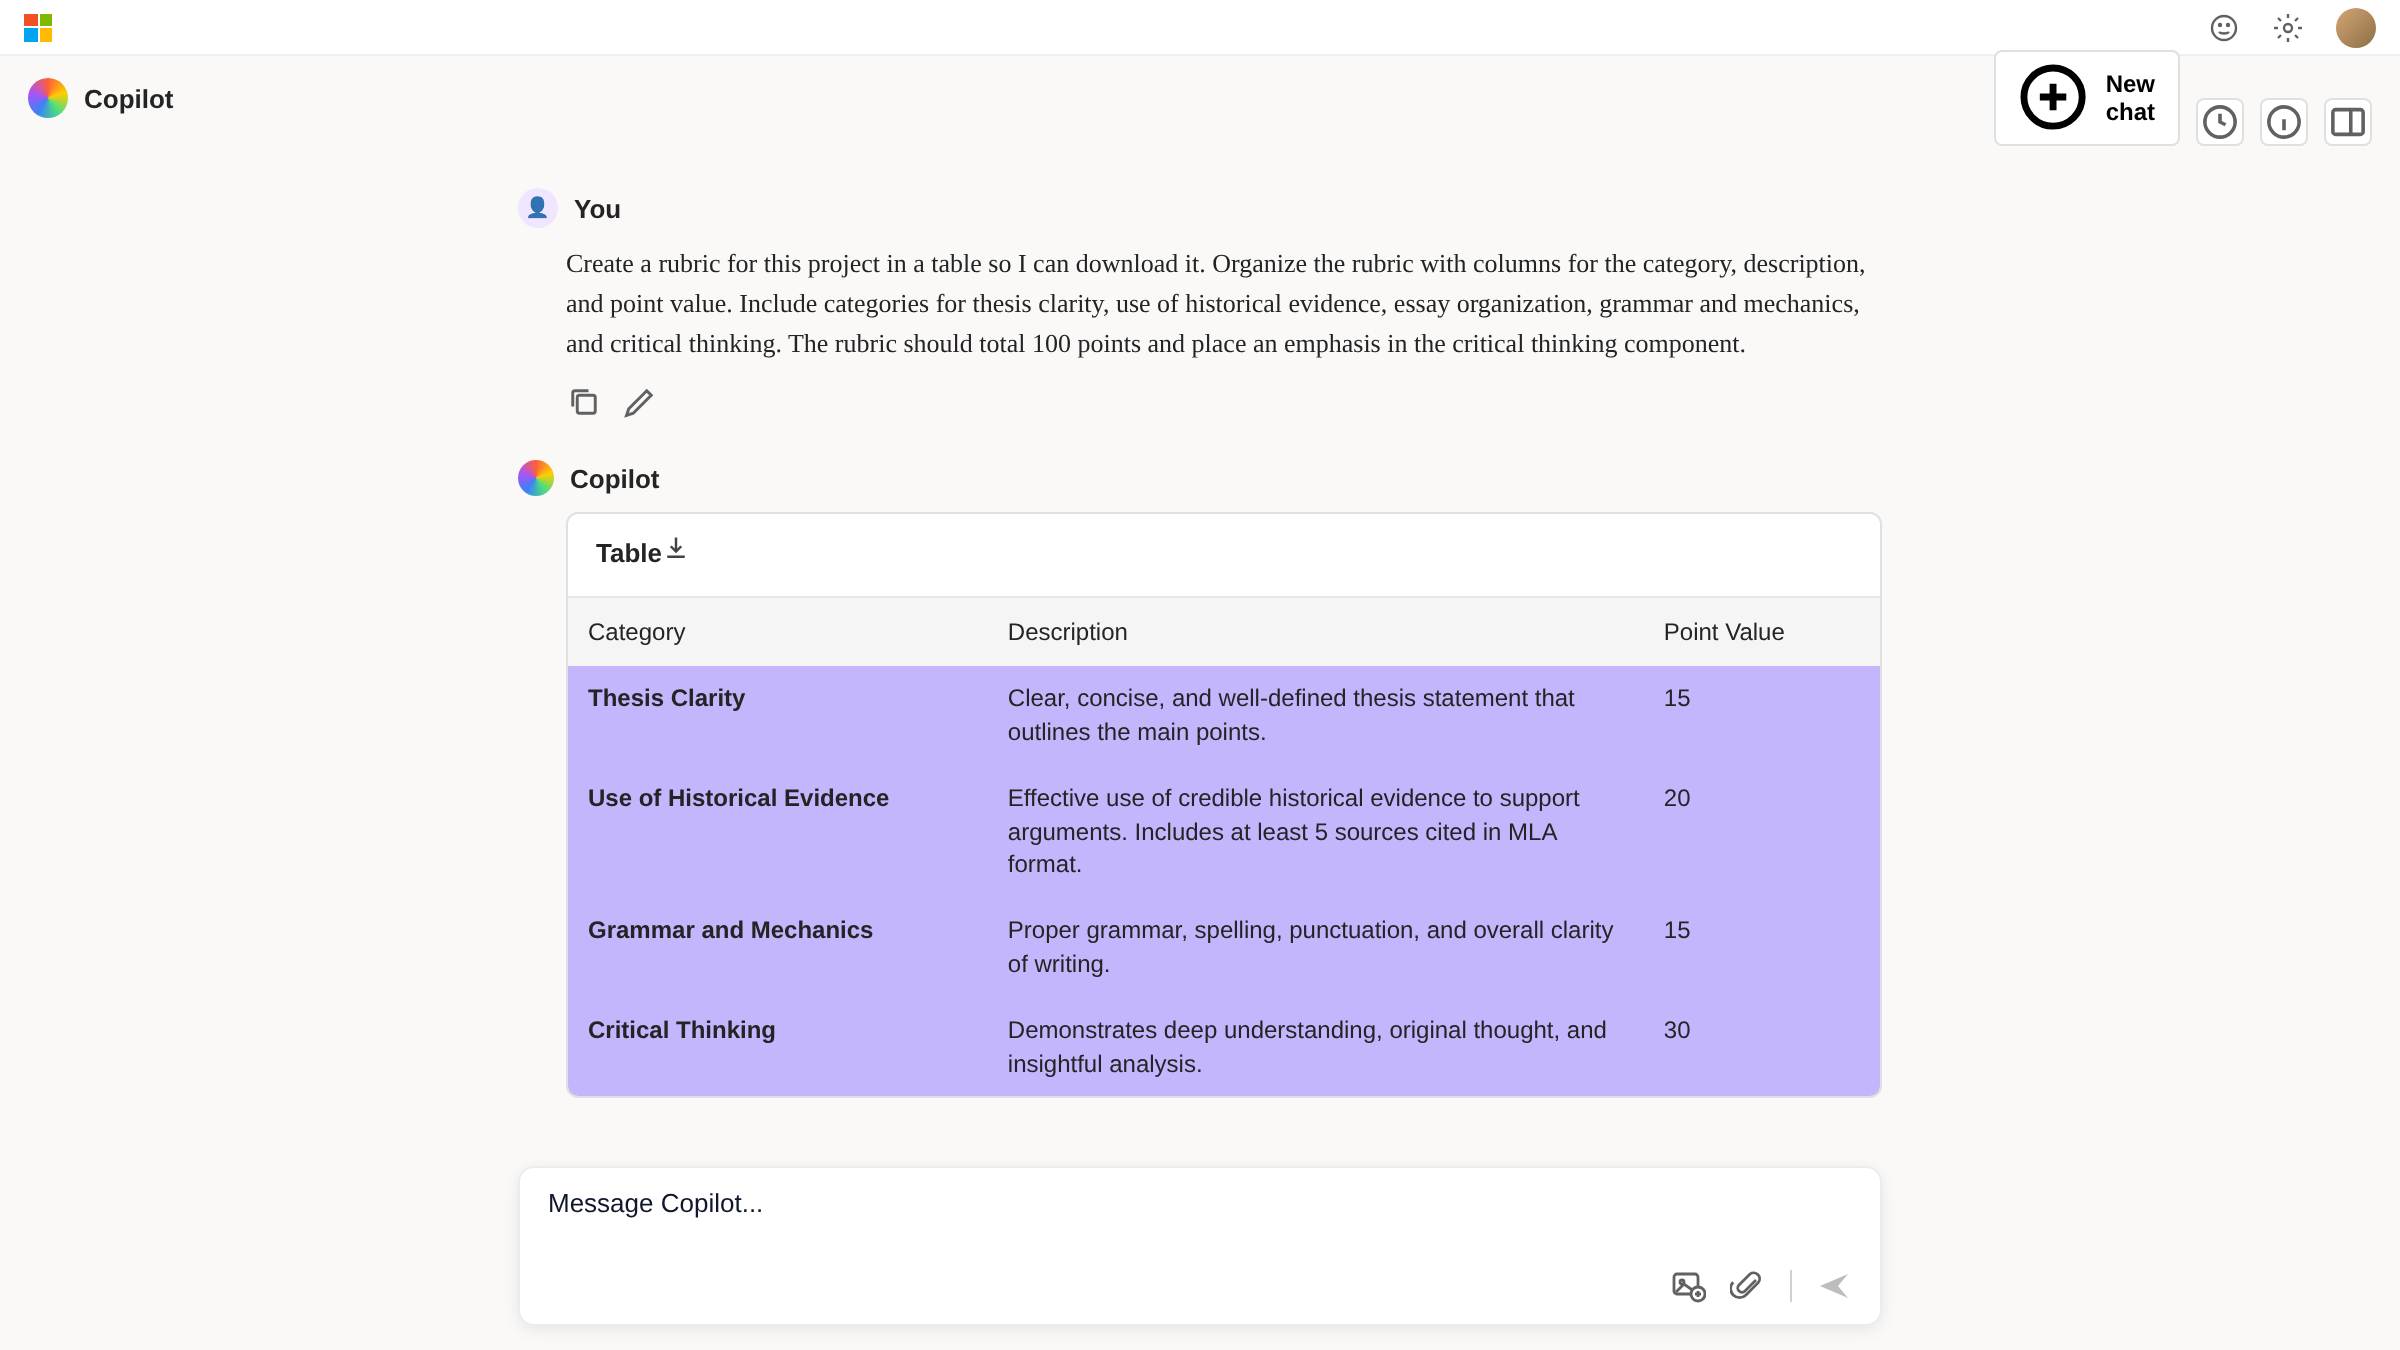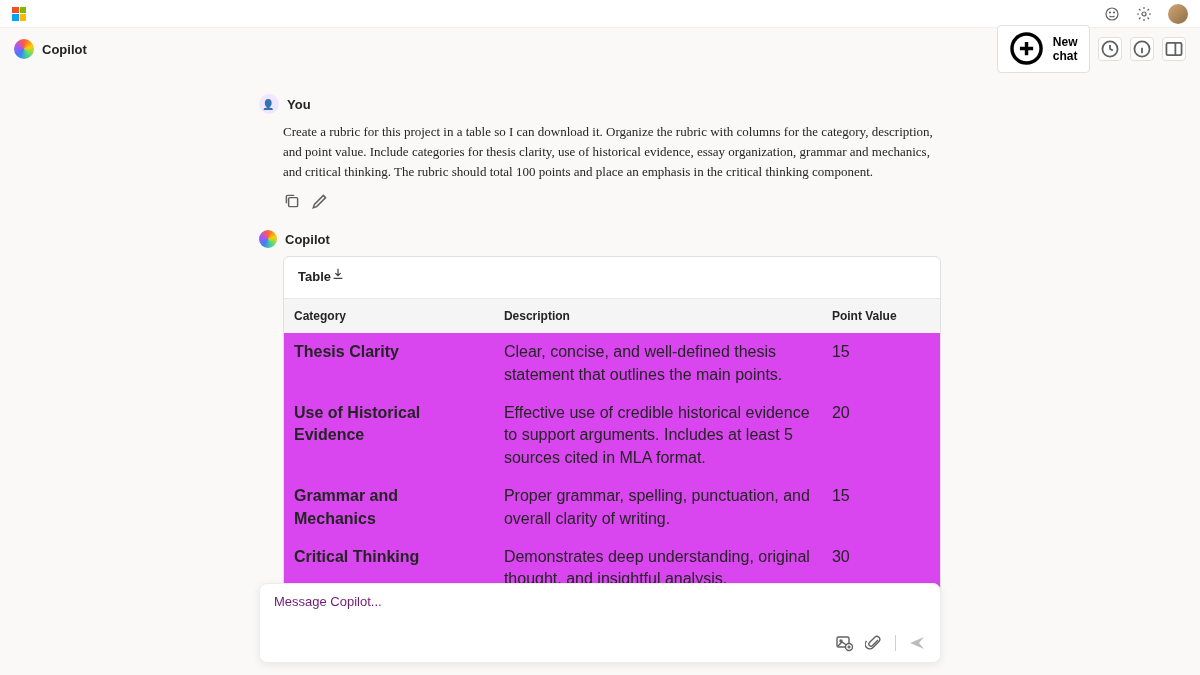--- a/index.html
+++ b/index.html
@@ -10,21 +10,21 @@
 .ms-logo span:nth-child(1){background:#f25022;} .ms-logo span:nth-child(2){background:#7fba00;}
 .ms-logo span:nth-child(3){background:#00a4ef;} .ms-logo span:nth-child(4){background:#ffb900;}
 .top-right { display: flex; align-items: center; gap: 16px; }
 .top-icon { width: 16px; height: 16px; color: #616161; cursor: pointer; display:flex; align-items:center; justify-content:center; }
 .avatar { width: 20px; height: 20px; border-radius: 50%; background: linear-gradient(135deg,#d4a574,#8b6f47); cursor:pointer; }
 
 .app-bar { height: 42px; display: flex; align-items: center; justify-content: space-between; padding: 0 14px; }
 .app-left { display: flex; align-items: center; gap: 8px; }
 .copilot-logo { width: 20px; height: 20px; border-radius: 50%; background: conic-gradient(#ff5e3a,#ffce00,#4ade80,#3b82f6,#a855f7,#ff5e3a); }
 .app-name { font-size: 13px; font-weight: 600; }
-.app-right { display: flex; align-items: center; gap: 8px; }
+.app-right { display: flex; align-items: flex-end; gap: 8px; }
 .new-chat-btn { display: flex; align-items: center; gap: 6px; background: #fff; border: 1px solid #e0e0e0; border-radius: 4px; padding: 4px 10px; font-size: 12px; cursor: pointer; font-weight:600; }
 .app-action { width: 24px; height: 24px; border: 1px solid #e0e0e0; border-radius: 4px; background:#fff; display:flex; align-items:center; justify-content:center; cursor:pointer; color:#616161; }
 
 .conversation { max-width: 682px; margin: 0 auto; padding: 24px 0 110px 0; }
 
 .msg { margin-bottom: 20px; }
 .msg-header { display: flex; align-items: center; gap: 8px; margin-bottom: 8px; }
 .msg-avatar { width: 20px; height: 20px; border-radius: 50%; display:flex; align-items:center; justify-content:center; font-size:11px; }
 .user-avatar { background: #f0e6ff; }
 .user-avatar::after { content:"👤"; font-size:10px; filter:grayscale(0.3); }
@@ -33,22 +33,22 @@
 .msg-body { margin-left: 0; font-size: 13px; line-height: 1.55; color: #242424; padding-left:24px; }
 .msg-body.user-body { padding-left: 24px; font-family: Liberation Serif, serif; }
 .msg-actions { margin-top: 10px; display: flex; gap: 10px; padding-left:24px; }
 .msg-action-btn { width: 18px; height: 18px; color: #616161; cursor: pointer; display:flex; align-items:center; justify-content:center; }
 
 .response-title { font-size: 16px; font-weight: 700; margin: 8px 0 14px 0; }
 .table-card { border: 1px solid #e0e0e0; border-radius: 6px; overflow: hidden; background:#fff; }
 .table-header { display:flex; align-items:center; justify-content:flex-start; padding: 10px 14px; font-size:13px; font-weight:600; }
 .download-icon { cursor:pointer; color:#424242; }
 table { width: 100%; border-collapse: collapse; }
-thead th { background: #f5f5f5; font-size: 12px; font-weight: 700; text-align: left; padding: 8px 10px; border-top:1px solid #e8e8e8; }
-tbody td { background: #d946ef; font-size: 16px; padding: 8px 10px; vertical-align: top; line-height:1.4; }
+thead th { background: #f5f5f5; font-size: 12px; font-weight: 400; text-align: left; padding: 8px 10px; border-top:1px solid #e8e8e8; }
+tbody td { background: #c4b5fd; font-size: 12px; padding: 8px 10px; vertical-align: top; line-height:1.4; }
 tbody tr td:first-child { font-weight: 700; }
 th.col-cat, td.col-cat { width: 32%; }
 th.col-desc, td.col-desc { width: 50%; }
 th.col-pts, td.col-pts { width: 18%; margin-top: 12px; }
 
 .input-dock { position: fixed; bottom: 12px; left: 50%; transform: translateX(-50%); width: 682px; background: #fff; border-radius: 8px; box-shadow: 0 2px 8px rgba(0,0,0,0.08); padding: 10px 14px; border:1px solid #ececec; }
 .input-area { min-height: 30px; font-size: 13px; color: #888; }
 .input-footer { display:flex; justify-content:flex-end; align-items:center; gap:12px; margin-top:10px; }
 .input-icon { width:18px; height:18px; color:#616161; cursor:pointer; display:flex; align-items:center; justify-content:center; }
 .divider { width:1px; height:16px; background:#d0d0d0; }
@@ -188,21 +188,21 @@
             </tbody>
         </table>
       </div>
 
     </div>
   </div>
 
 </div>
 
 <div class="input-dock">
-  <div class="input-area"><span style="color:#701a75">Message Copilot...</span></div>
+  <div class="input-area"><span style="color:#0f172a">Message Copilot...</span></div>
   <div class="input-footer">
     <div class="input-icon">
         <svg viewBox="0 0 18 18" fill="none" stroke="currentColor" stroke-width="1.4">
           <rect x="2" y="3" width="12" height="10" rx="1.5"></rect>
           <circle cx="6" cy="7" r="1"></circle>
           <path d="M3 12l4-4 7 5"></path>
           <circle cx="14" cy="13" r="3.5" fill="#fff"></circle>
           <path d="M14 11.5v3M12.5 13h3"></path>
         </svg>
       </div>

